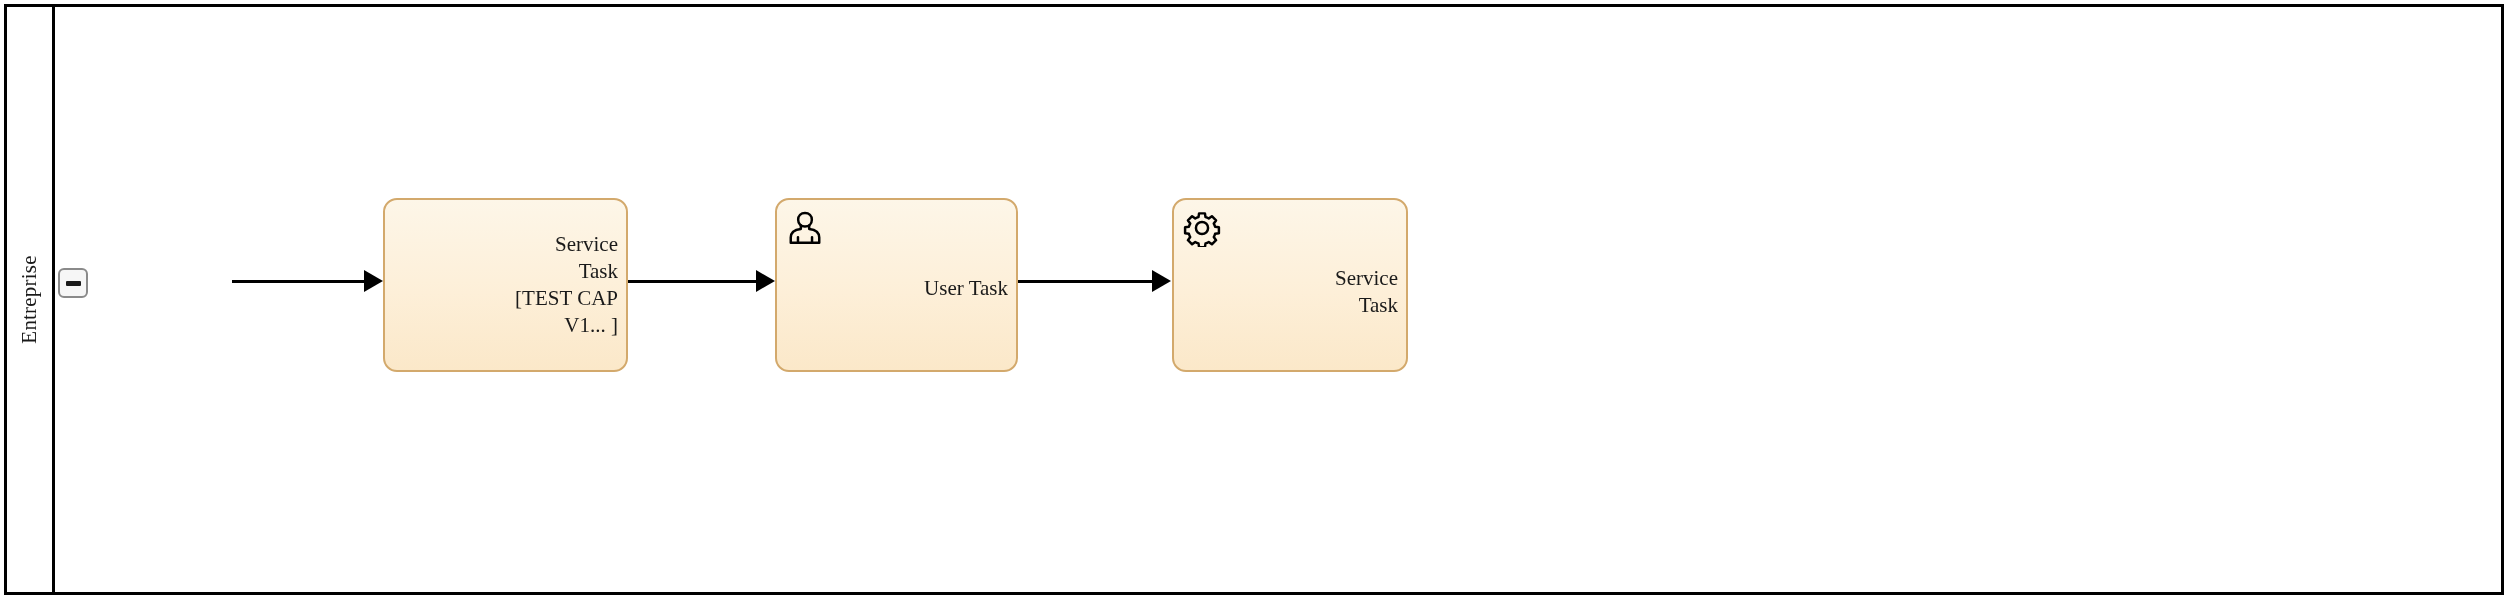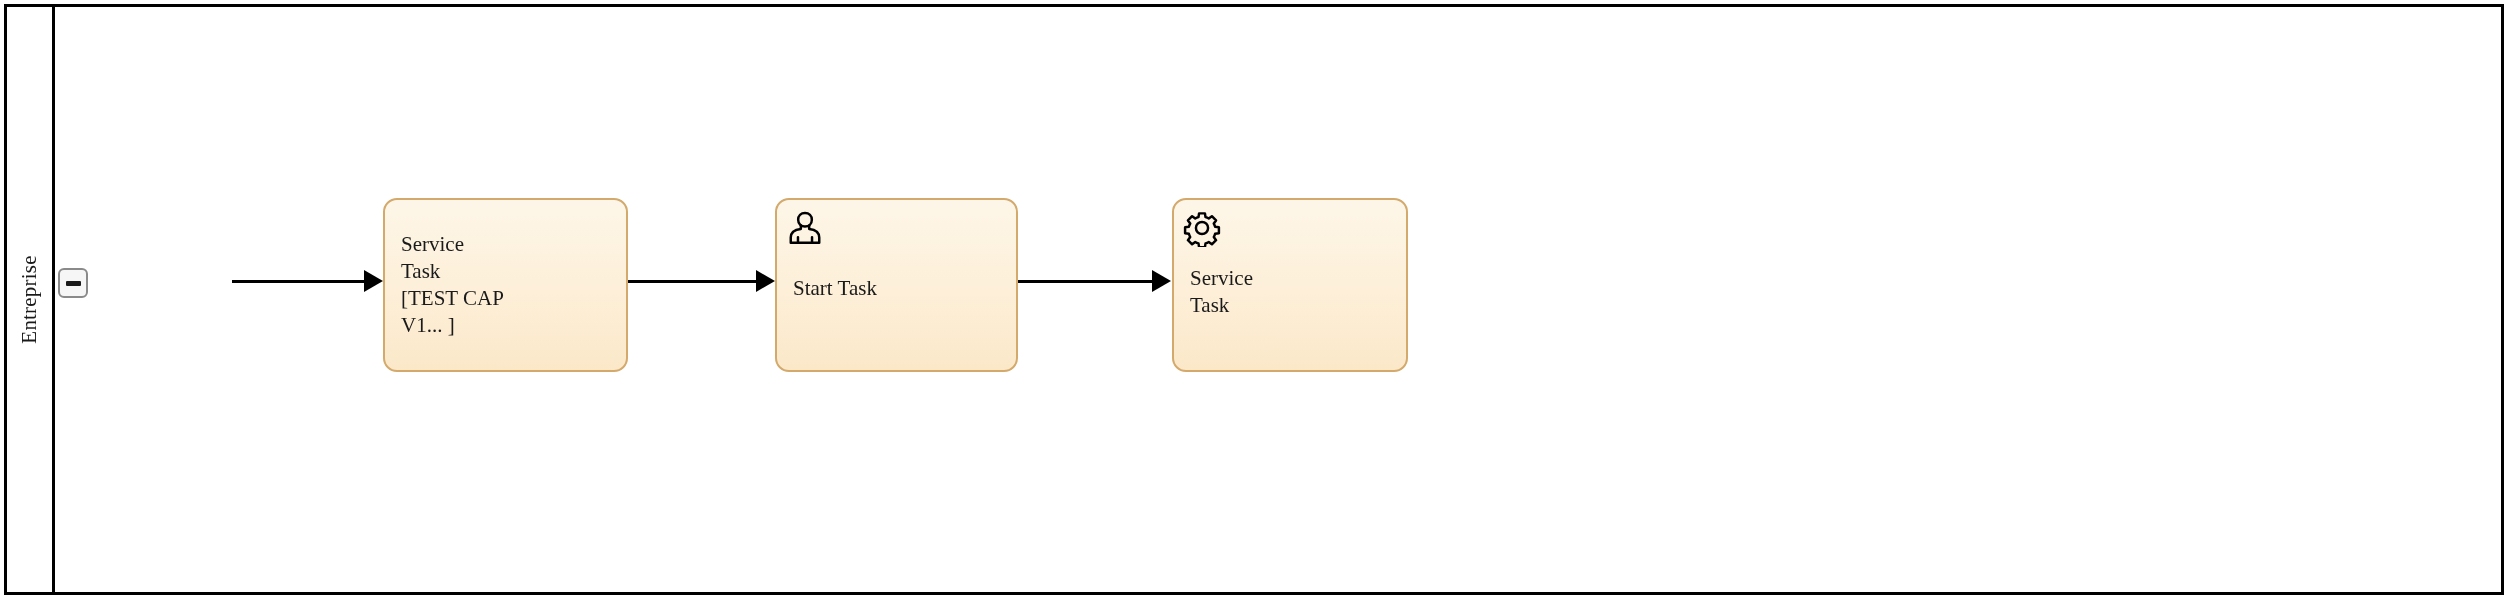--- a/index.html
+++ b/index.html
@@ -122,25 +122,25 @@
     border: 2px solid #d3a96c;
     border-radius: 14px;
     background: linear-gradient(180deg, #fdf6e8 0%, #fdefd8 55%, #fbe8c9 100%);
   }
   .task-label {
     position: absolute;
     left: 0;
     right: 0;
     top: 50%;
     transform: translateY(-50%);
-    text-align: left;
+    text-align: right;
     font-size: 21px;
     line-height: 1.28;
     color: #1a1a1a;
-    padding: 0 16px;
+    padding: 0 8px;
     box-sizing: border-box;
     white-space: pre-line;
   }
 
   #task-service-1 { left: 383px;  top: 198px; width: 245px; height: 174px; }
   #task-user-1    { left: 775px;  top: 198px; width: 243px; height: 174px; }
   #task-service-2 { left: 1172px; top: 198px; width: 236px; height: 174px; }
 
   
   #task-user-1 .task-label { top: 52%; }
@@ -215,21 +215,21 @@
         <g fill="none" stroke="#000000" stroke-width="2.6" stroke-linejoin="round" stroke-linecap="round">
           <path d="M20 4.2 c4.3 0 7.2 3.1 7.2 7.1 c0 4.0 -2.9 7.1 -7.2 7.1
                    c-4.3 0 -7.2 -3.1 -7.2 -7.1 c0 -4.0 2.9 -7.1 7.2 -7.1 Z"></path>
           <path d="M15.6 17.4 l0 3.6 c-6.6 0.8 -10.6 4.0 -10.6 9.0 l0 5.6
                    l30 0 l0 -5.6 c0 -5.0 -4.0 -8.2 -10.6 -9.0 l0 -3.6"></path>
           <path d="M12.6 29.6 l0 6.0"></path>
           <path d="M27.4 29.6 l0 6.0"></path>
         </g>
       </svg>
     </div>
-    <div class="task-label">Start Task</div>
+    <div class="task-label">User Task</div>
   </div>
 
   <div class="task" id="task-service-2">
     <div class="task-type-icon">
       <svg viewBox="0 0 40 40" xmlns="http://www.w3.org/2000/svg">
         <g fill="none" stroke="#000000" stroke-width="2.6" stroke-linejoin="round" stroke-linecap="round">
           <path d="M16.9 4.6 l6.2 0 l0.6 4.0 a11.6 11.6 0 0 1 3.4 1.4 l3.3 -2.4
                    l4.4 4.4 l-2.4 3.3 a11.6 11.6 0 0 1 1.4 3.4 l4.0 0.6 l0 6.2
                    l-4.0 0.6 a11.6 11.6 0 0 1 -1.4 3.4 l2.4 3.3 l-4.4 4.4
                    l-3.3 -2.4 a11.6 11.6 0 0 1 -3.4 1.4 l-0.6 4.0 l-6.2 0

